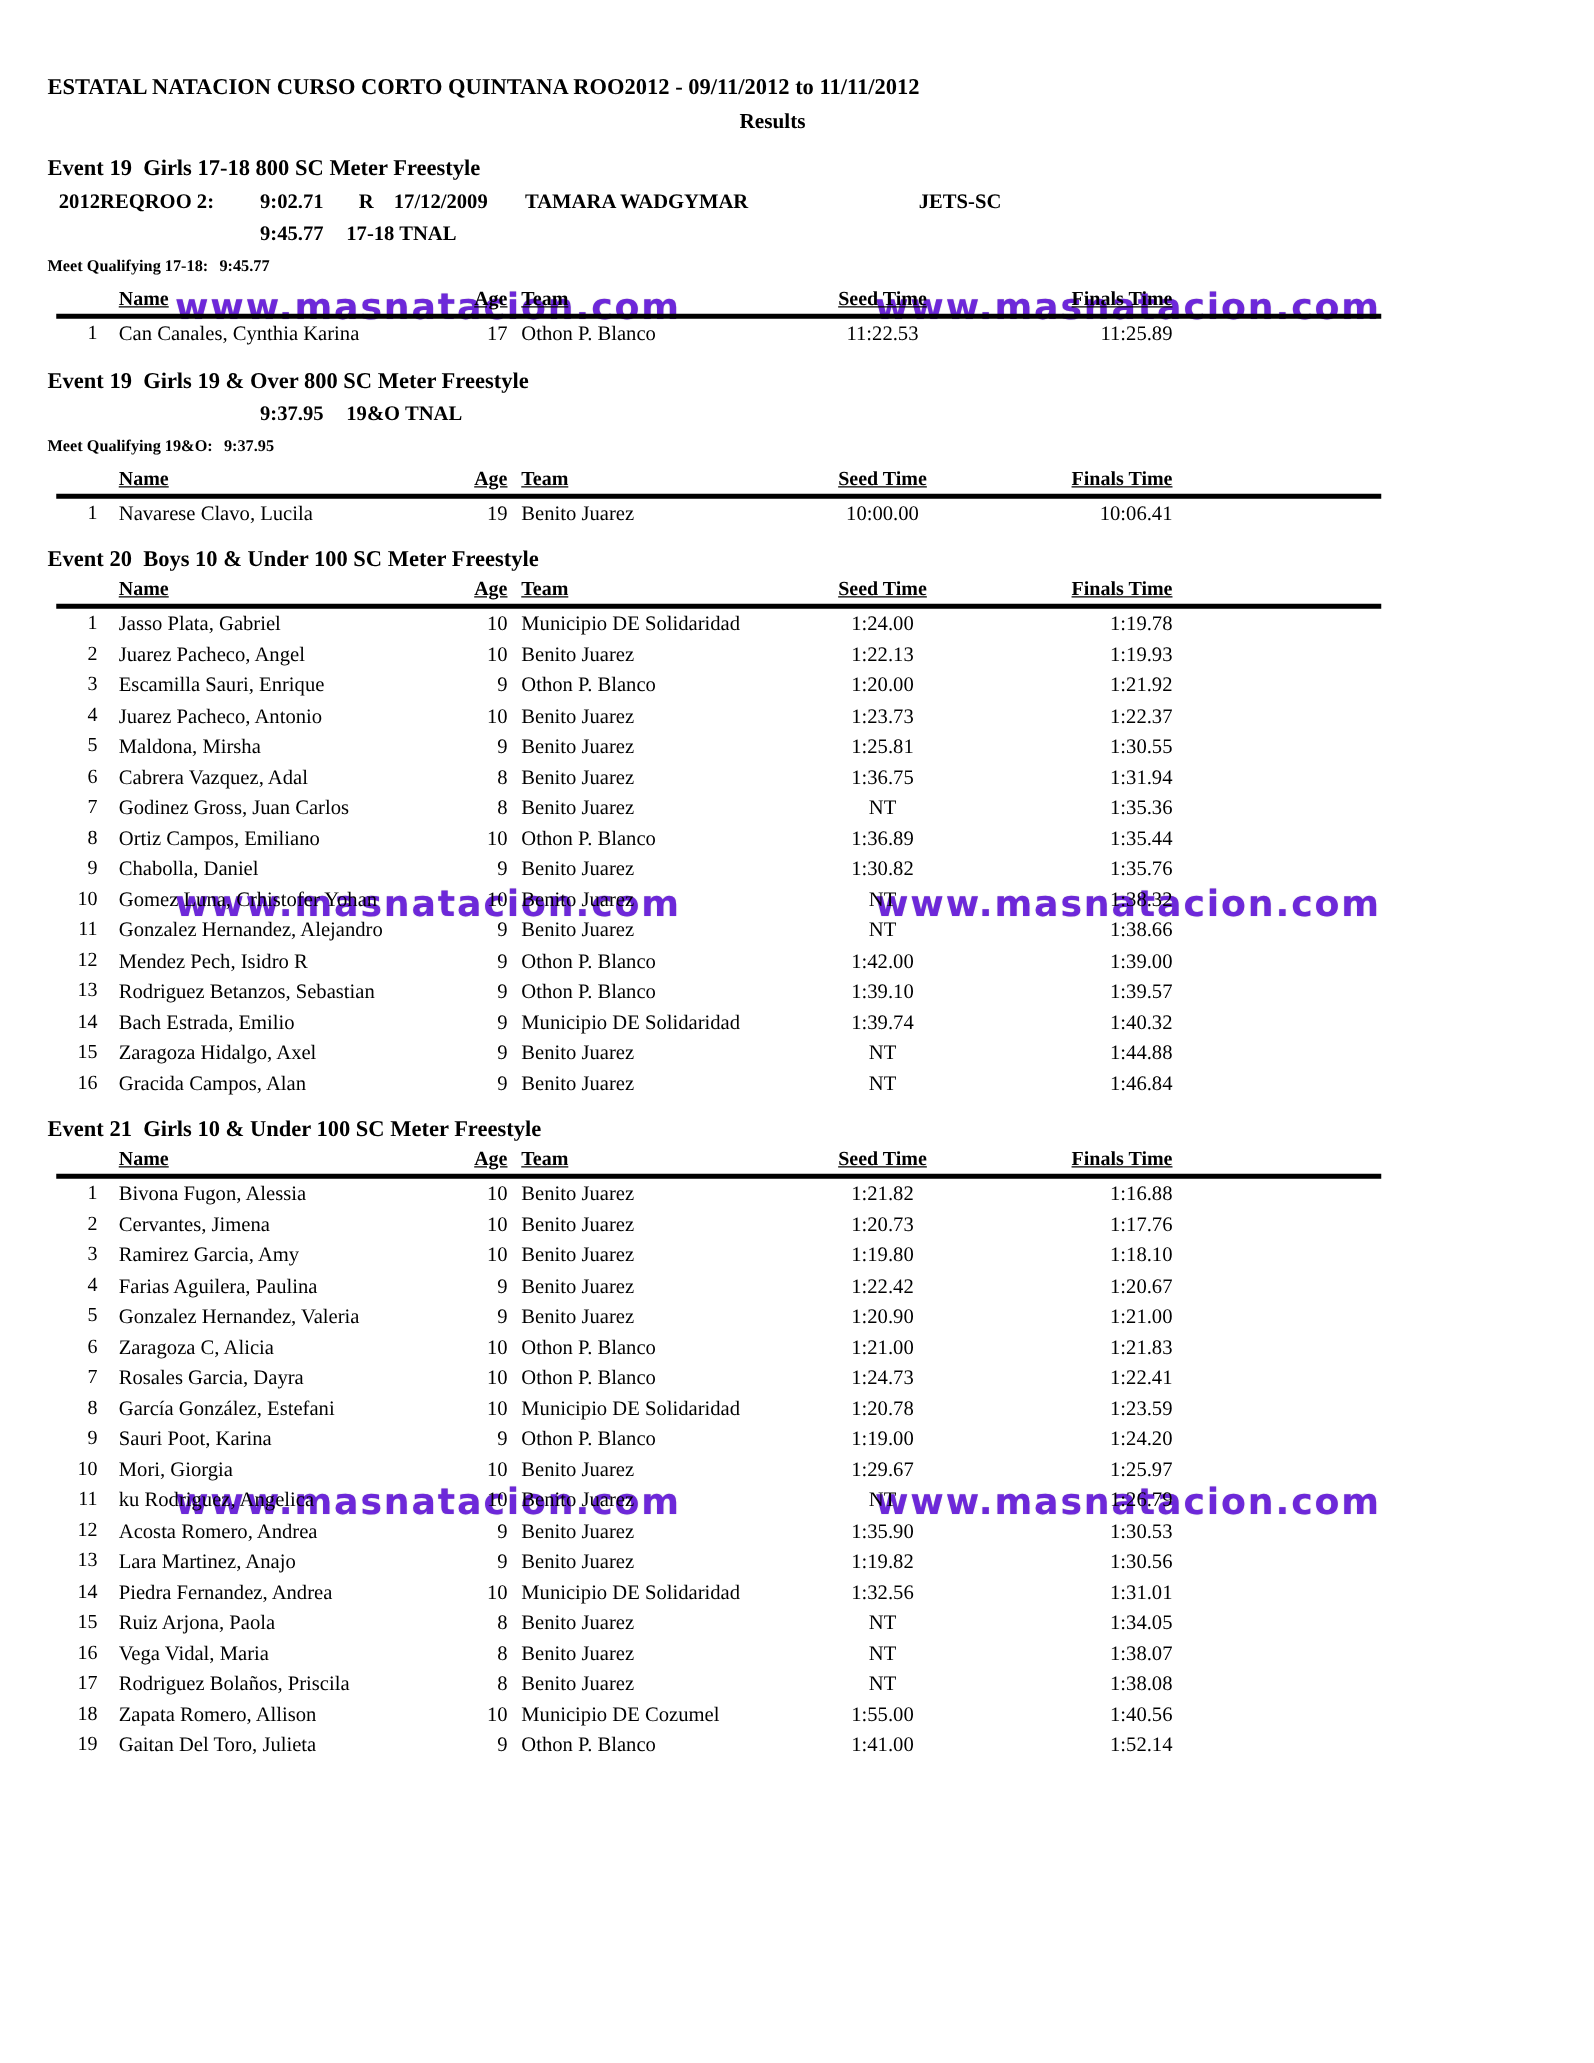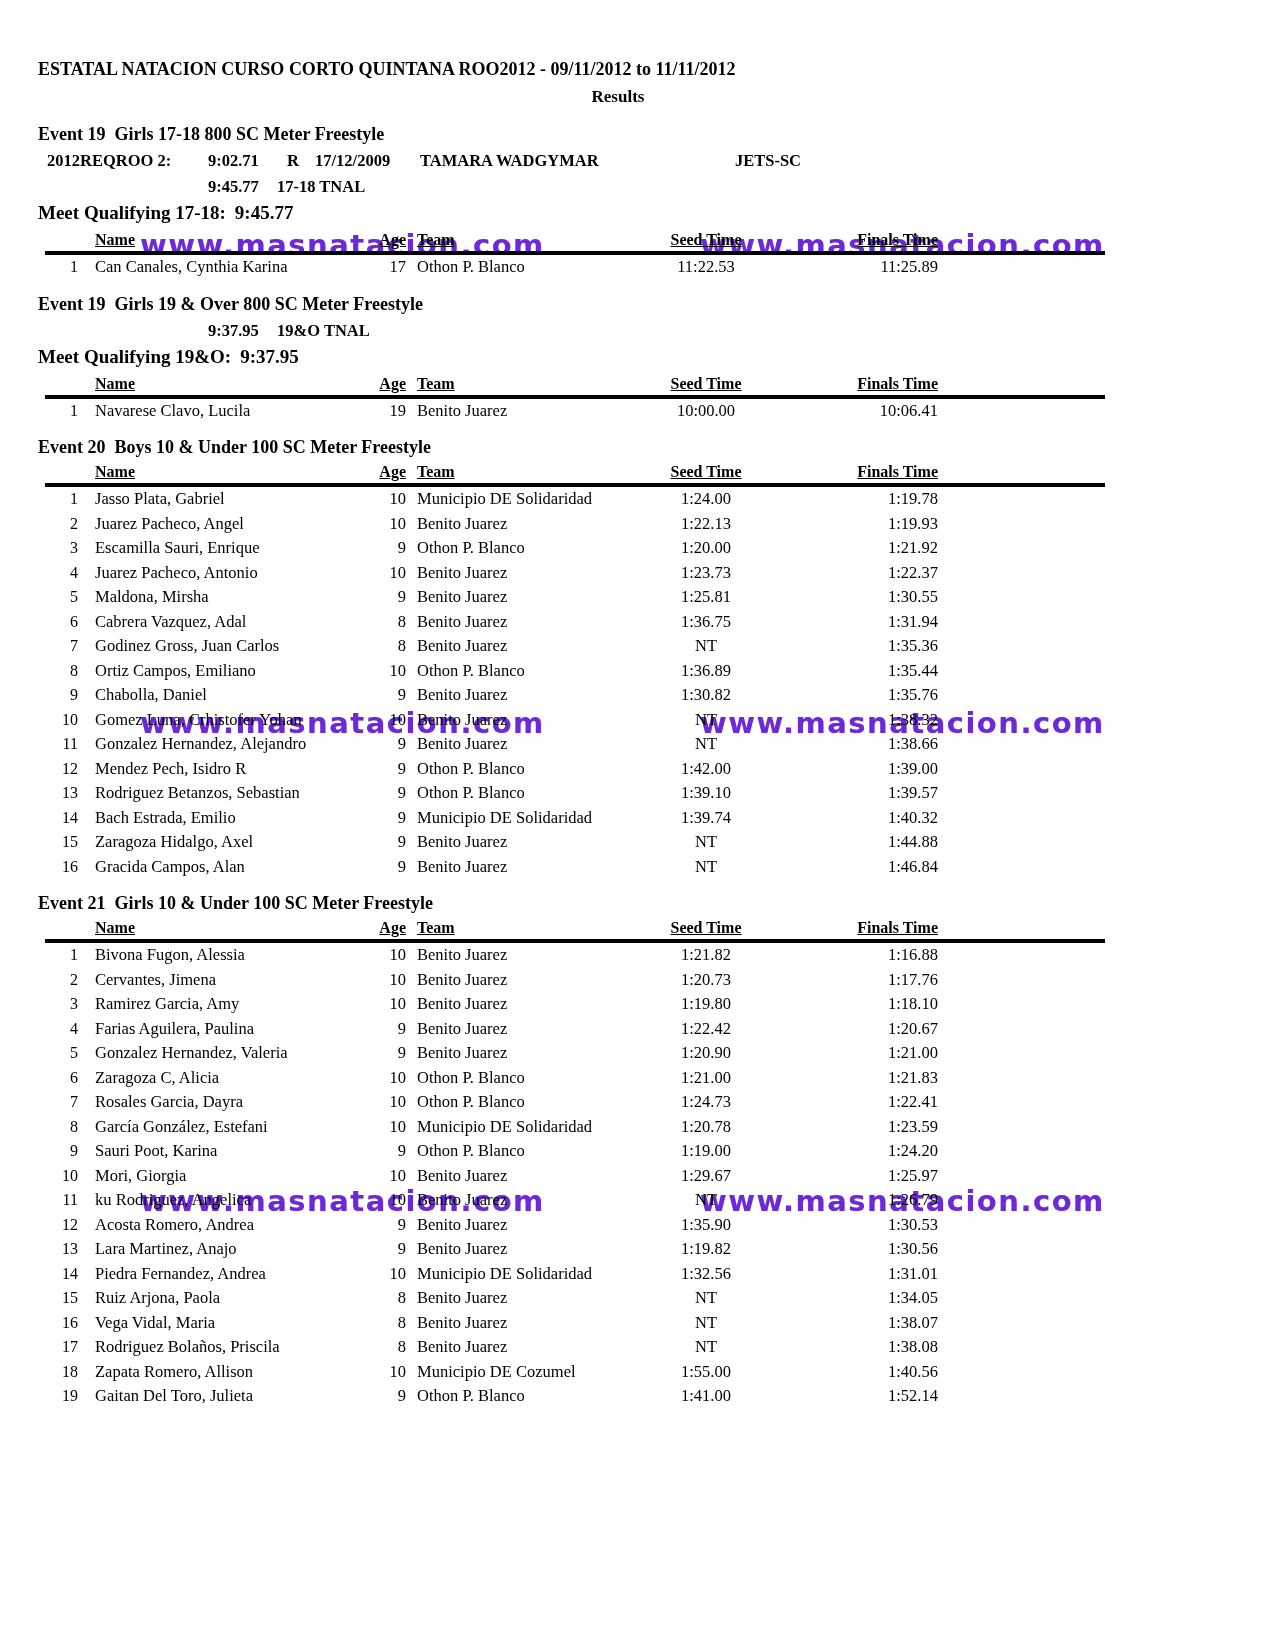--- a/index.html
+++ b/index.html
@@ -26,21 +26,21 @@
   .rec-line{position:relative;height:26px;font-weight:bold;font-size:16.5px;
     line-height:26px;white-space:pre;}
   .rec-line span{position:absolute;top:0;}
   .rec-label{left:9px;}
   .rec-time{left:170px;}
   .rec-flag{left:249px;}
   .rec-date{left:277px;}
   .rec-holder{left:382px;}
   .rec-club{left:697px;}
   .rec-tag{left:239px;}
-  .qual-line{height:26px;font-weight:bold;font-size:19px;line-height:26px;white-space:pre;}
+  .qual-line{height:26px;font-weight:bold;font-size:13px;line-height:26px;white-space:pre;}
   .qual-time{margin-left:9px;}
   .rtable{margin-left:7px;width:1060px;}
   .tgrid{display:grid;grid-template-columns:33px 282px 46px 234px 132px 166px 1fr;}
   .thead{font-weight:bold;font-size:16px;line-height:21px;margin-top:3px;}
   .thead span{text-decoration:underline;}
   .c-place{text-align:right;}
   .c-name{padding-left:17px;}
   .c-age{text-align:right;}
   .c-team{padding-left:11px;}
   .c-seed{text-align:center;}

